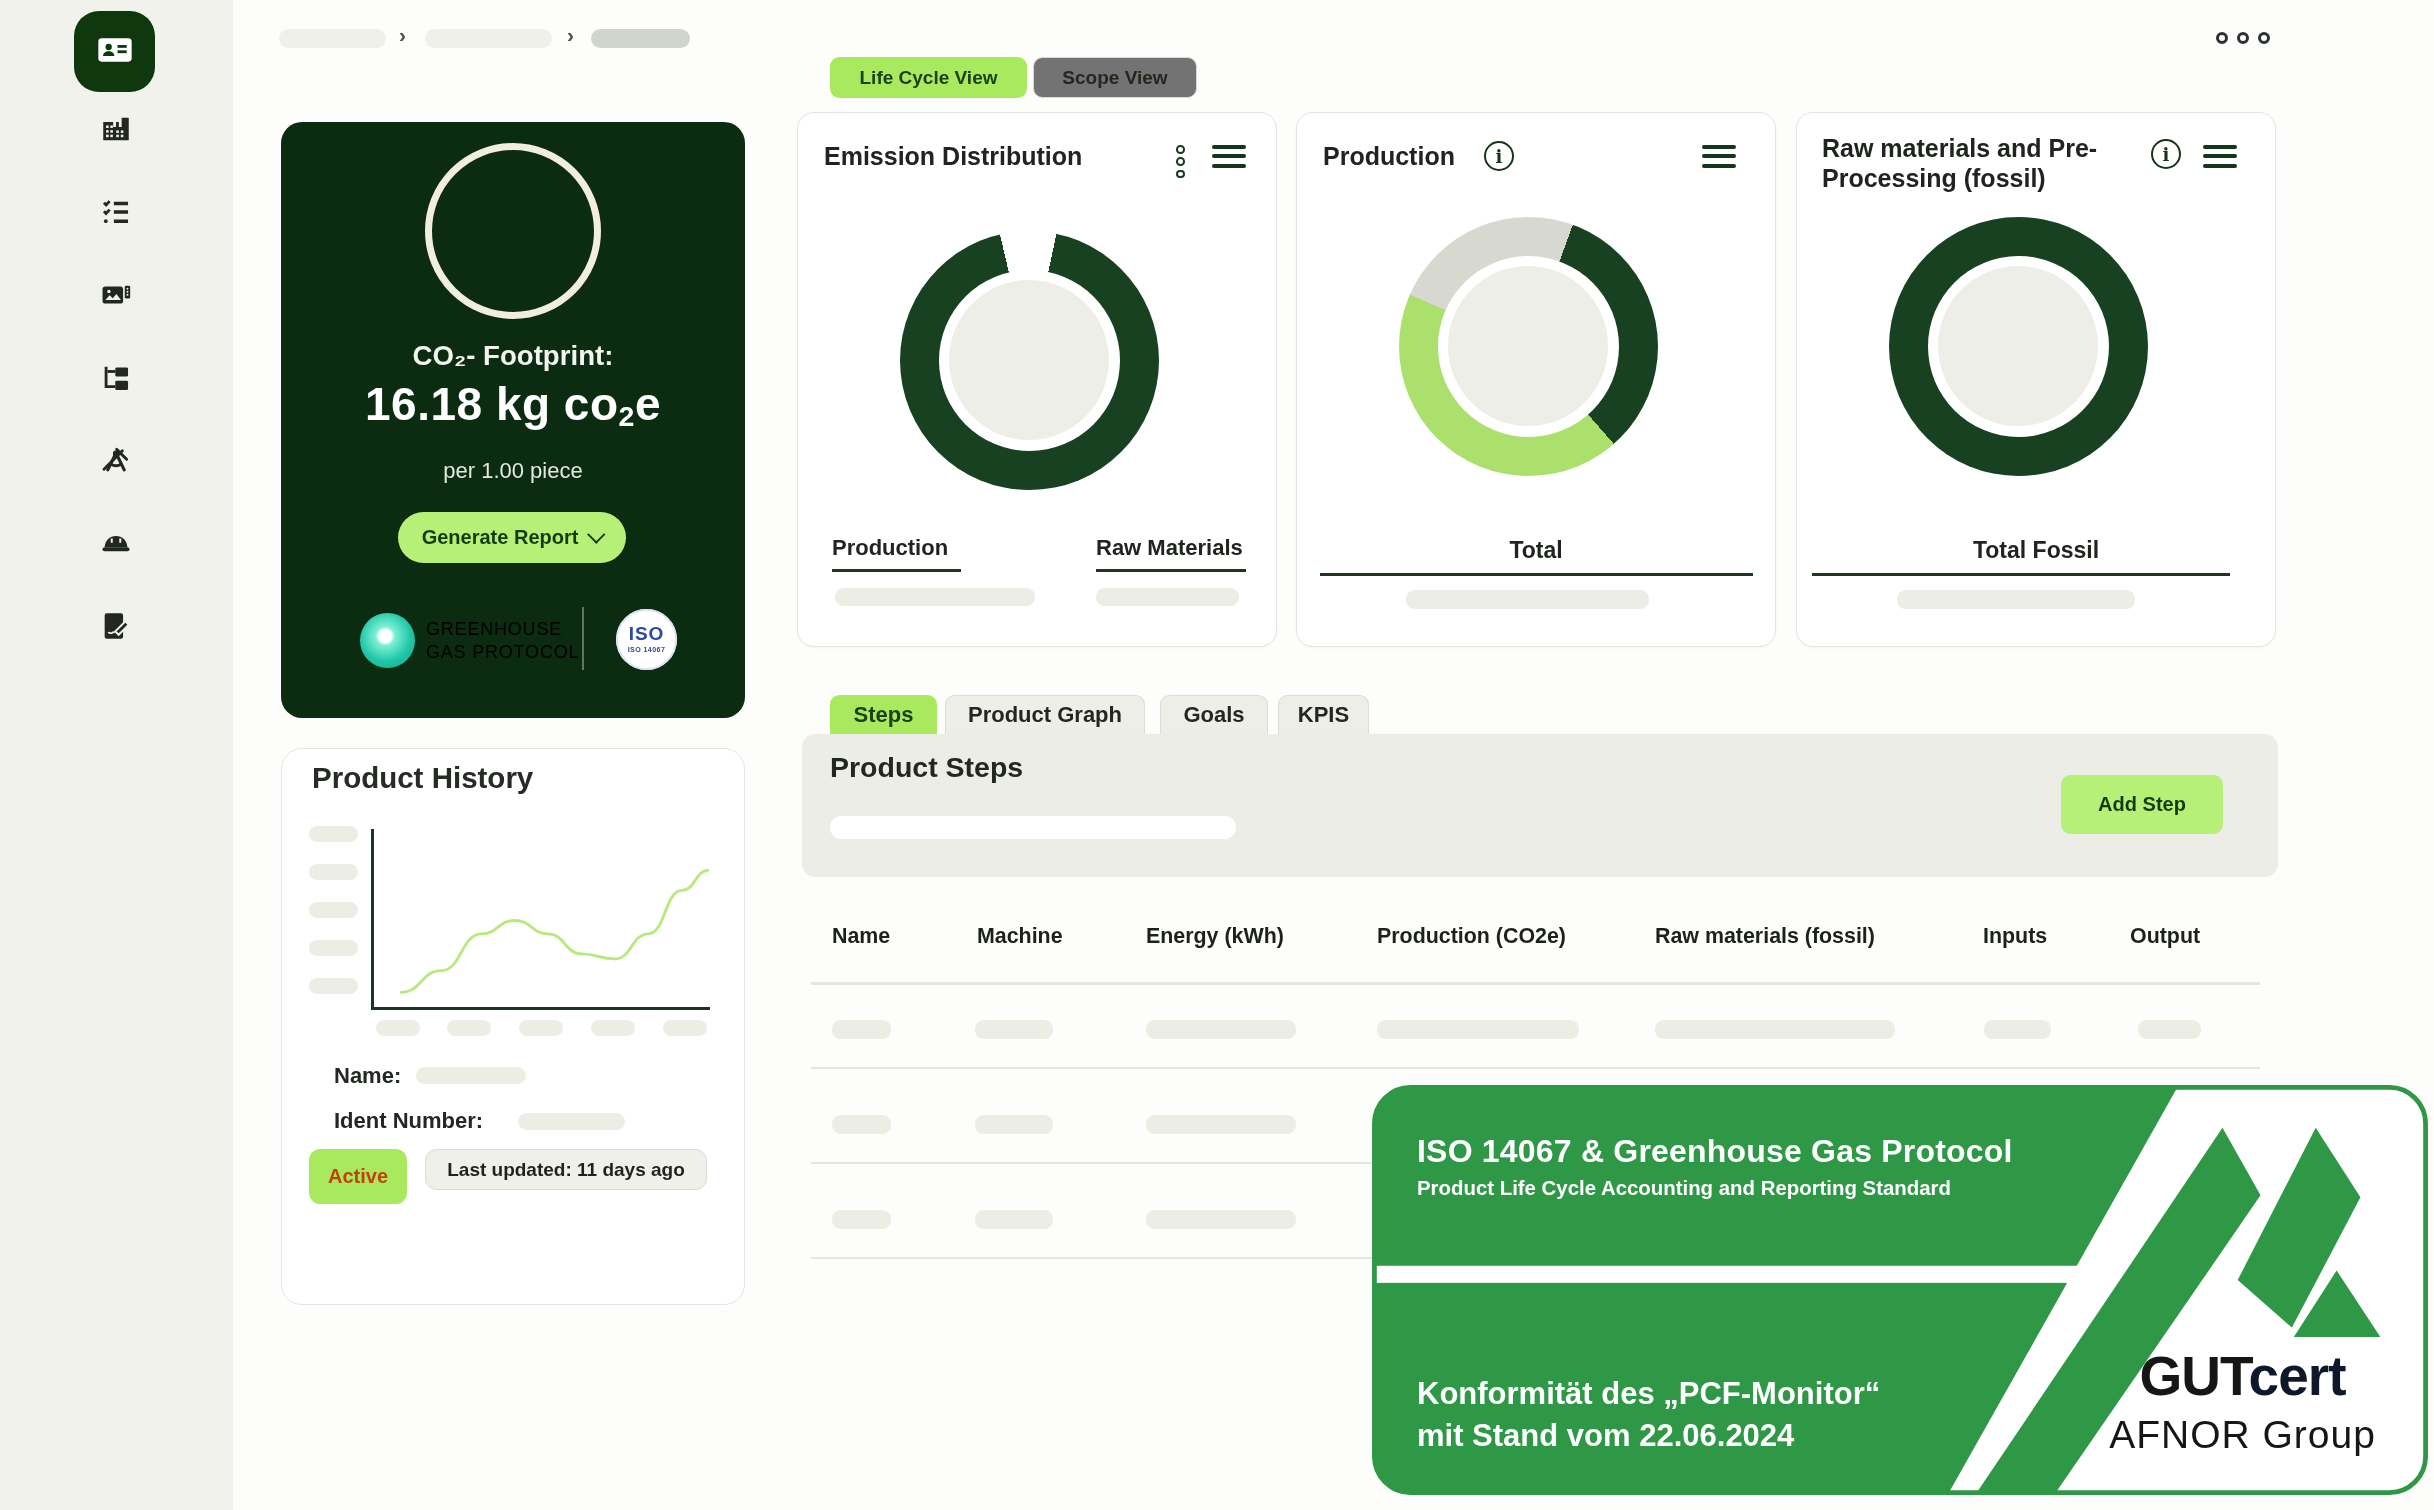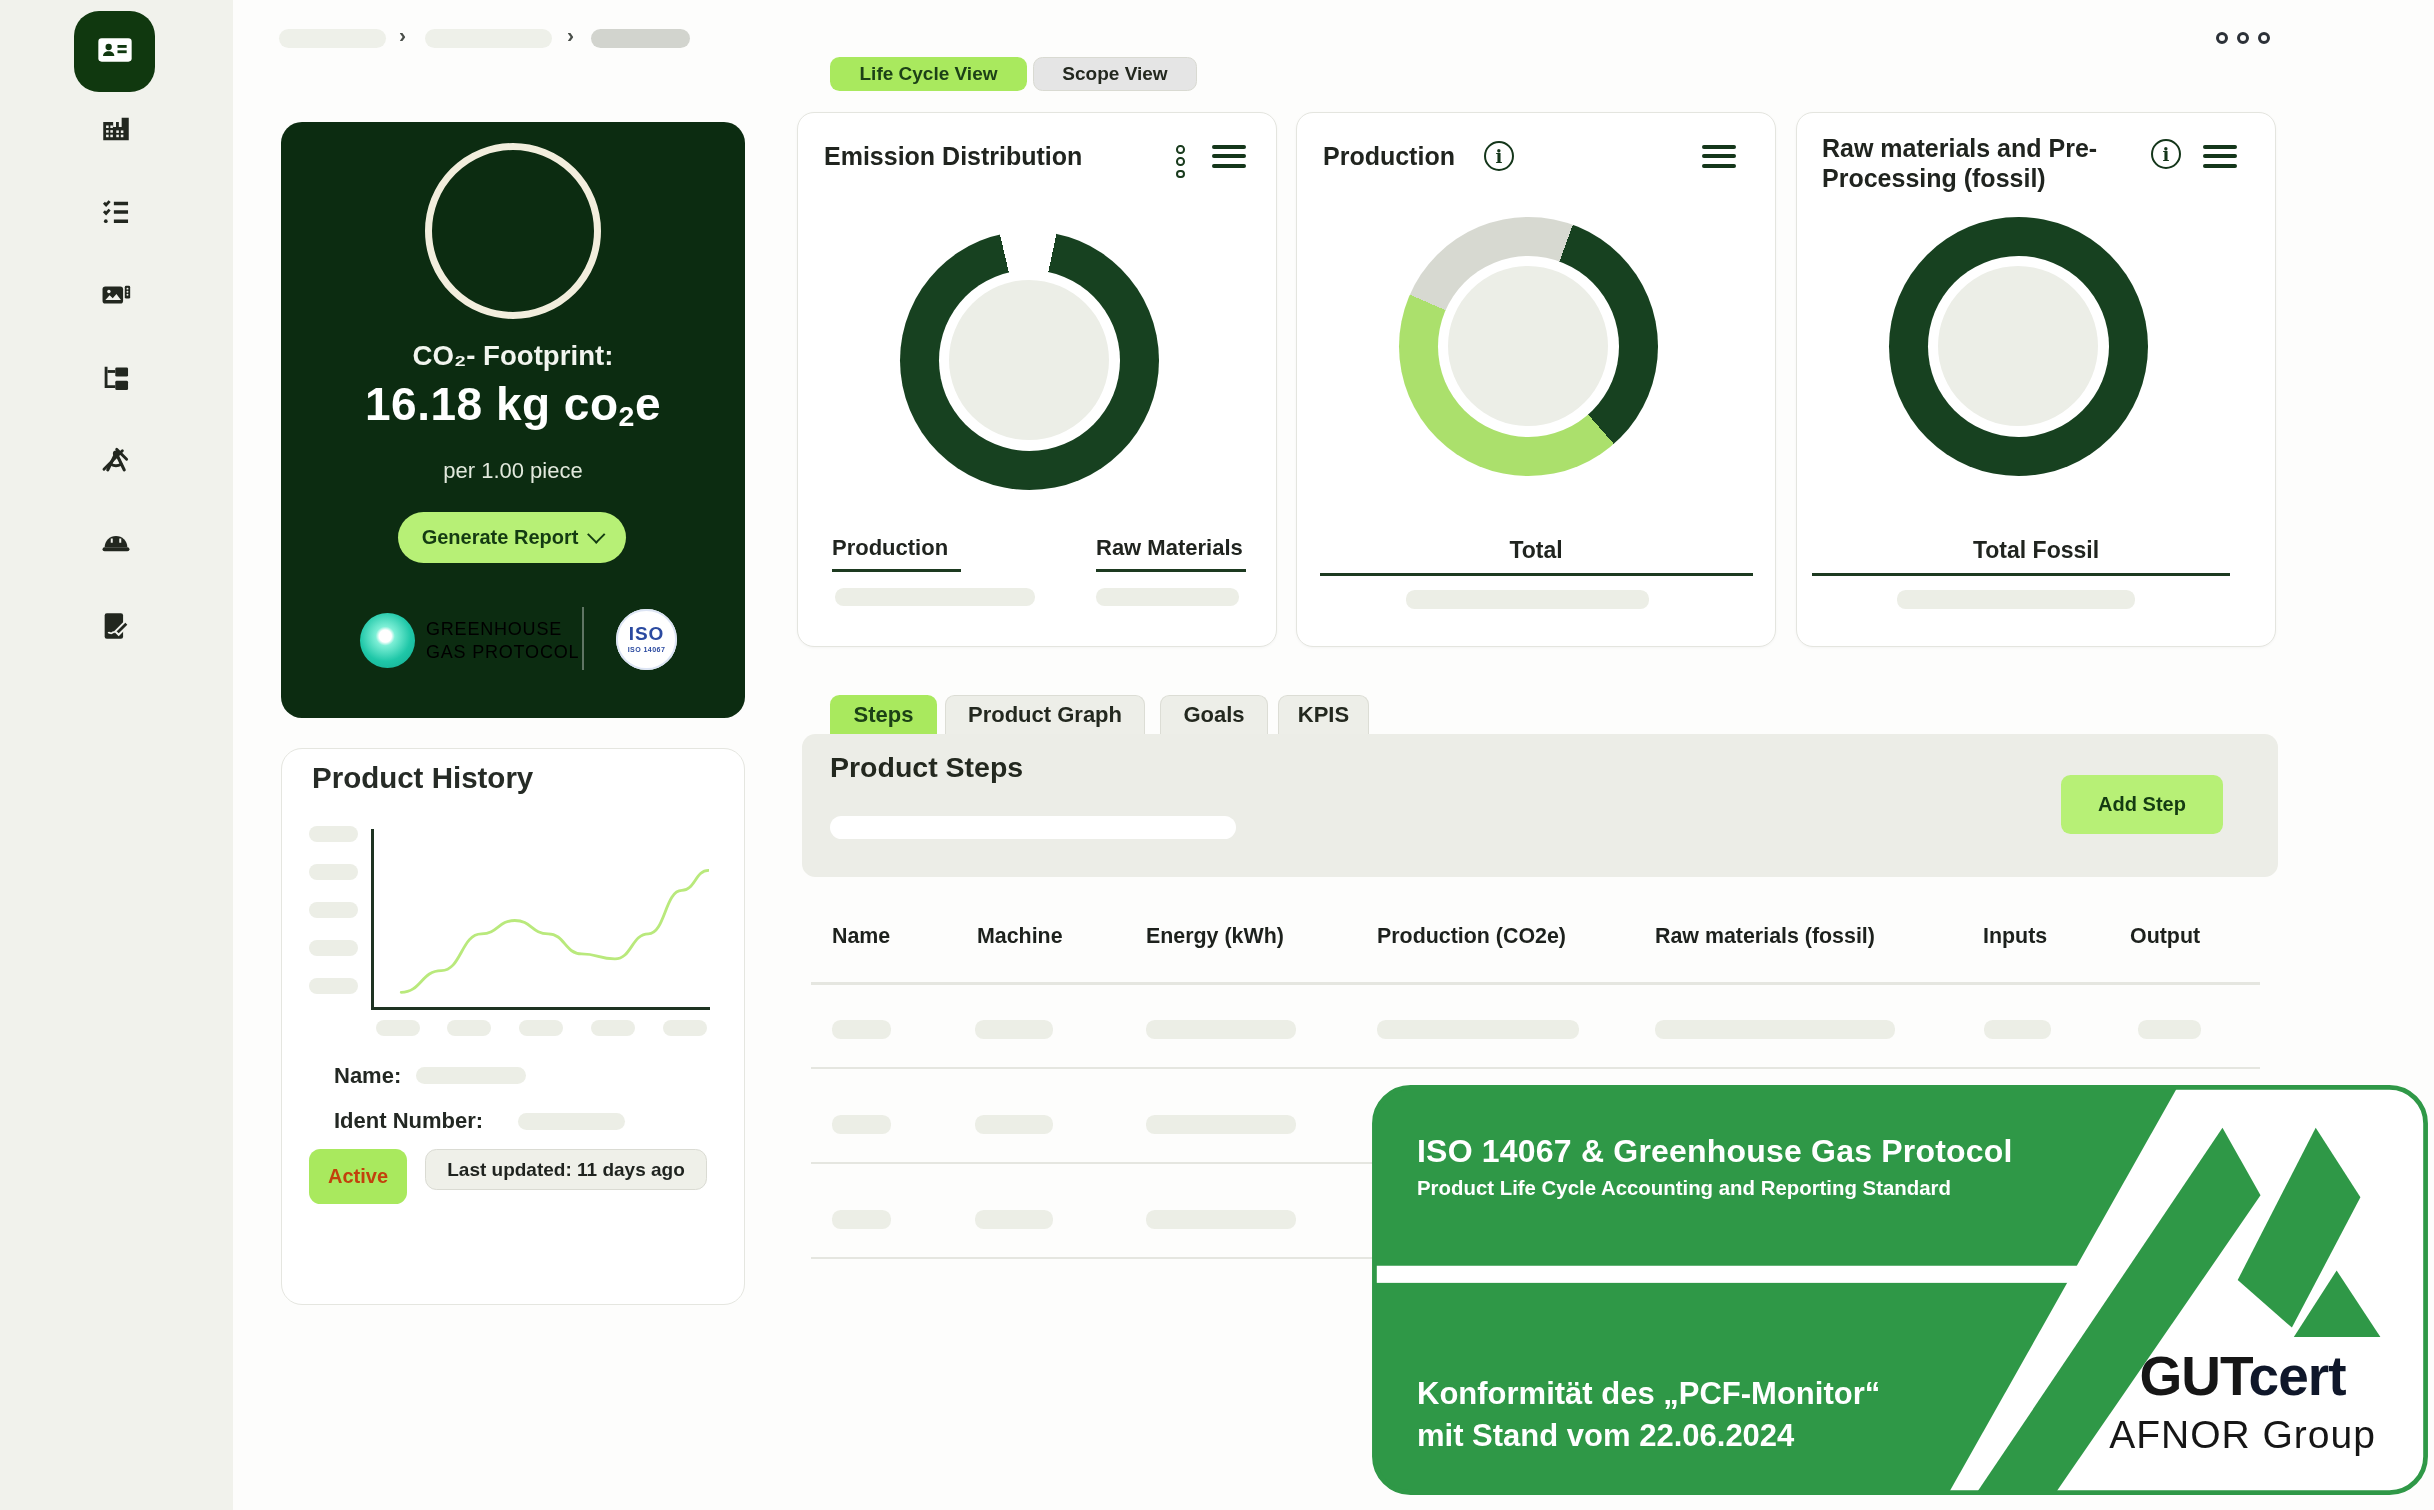--- a/index.html
+++ b/index.html
@@ -47,24 +47,24 @@
   .h-title{left:312px;top:761px;font-size:29.5px;font-weight:800;color:#262b26;}
   .skel{background:#eceee6;border-radius:8.6px;}
   .axis-v{left:371px;top:829px;width:2.9px;height:181px;background:#1e3322;}
   .axis-h{left:371px;top:1007px;width:339px;height:2.9px;background:#1e3322;}
   .label-line{font-size:22px;font-weight:800;color:#232823;margin-left:20px;}
   .status-badge{left:309px;top:1149px;width:98px;height:55px;border-radius:11.4px;background:#a9e95e;
         display:flex;align-items:center;justify-content:center;font-size:20px;font-weight:800;color:#c2410c;}
   .updated-badge{left:425px;top:1149px;width:282px;height:41px;border-radius:11.4px;background:#eff0e9;border:1.9px solid #dadbd3;
         box-sizing:border-box;display:flex;align-items:center;justify-content:center;font-size:19px;font-weight:800;color:#1f231f;}
   
-  .toggle{height:34px;border-radius:9.5px;display:flex;align-items:center;justify-content:center;
+  .toggle{height:41px;border-radius:9.5px;display:flex;align-items:center;justify-content:center;
           font-size:19px;font-weight:800;cursor:pointer;box-sizing:border-box;}
   .toggle.on{background:#a9e95e;color:#1c4116;}
-  .toggle.off{background:#e5e5e5;color:#23281f;border:1px solid #d9dad2;}
+  .toggle.off{background:#737373;color:#23281f;border:1px solid #d9dad2;}
   
   .dcard{top:112px;width:480px;height:535px;background:#fff;border:1.9px solid #e4e5df;border-radius:17px;
          box-sizing:border-box;box-shadow:0 1px 2.9px rgba(0,0,0,.04);}
   .dcard-title{font-size:25px;font-weight:800;color:#20241f;line-height:30px;}
   .hamburger span{display:block;width:34px;height:3.8px;background:#14361a;border-radius:1.9px;margin-bottom:5.7px;}
   .kebab span{display:block;width:8.6px;height:8.6px;border:2.4px solid #183a1c;border-radius:50%;margin-bottom:3.8px;box-sizing:border-box;}
   .info-i{width:30px;height:30px;border:2.9px solid #14361a;border-radius:50%;box-sizing:border-box;
           display:flex;align-items:center;justify-content:center;font-family:"DejaVu Serif",serif;
           font-weight:700;font-size:18px;color:#14361a;}
   .donut{width:259px;height:259px;border-radius:50%;position:absolute;}

